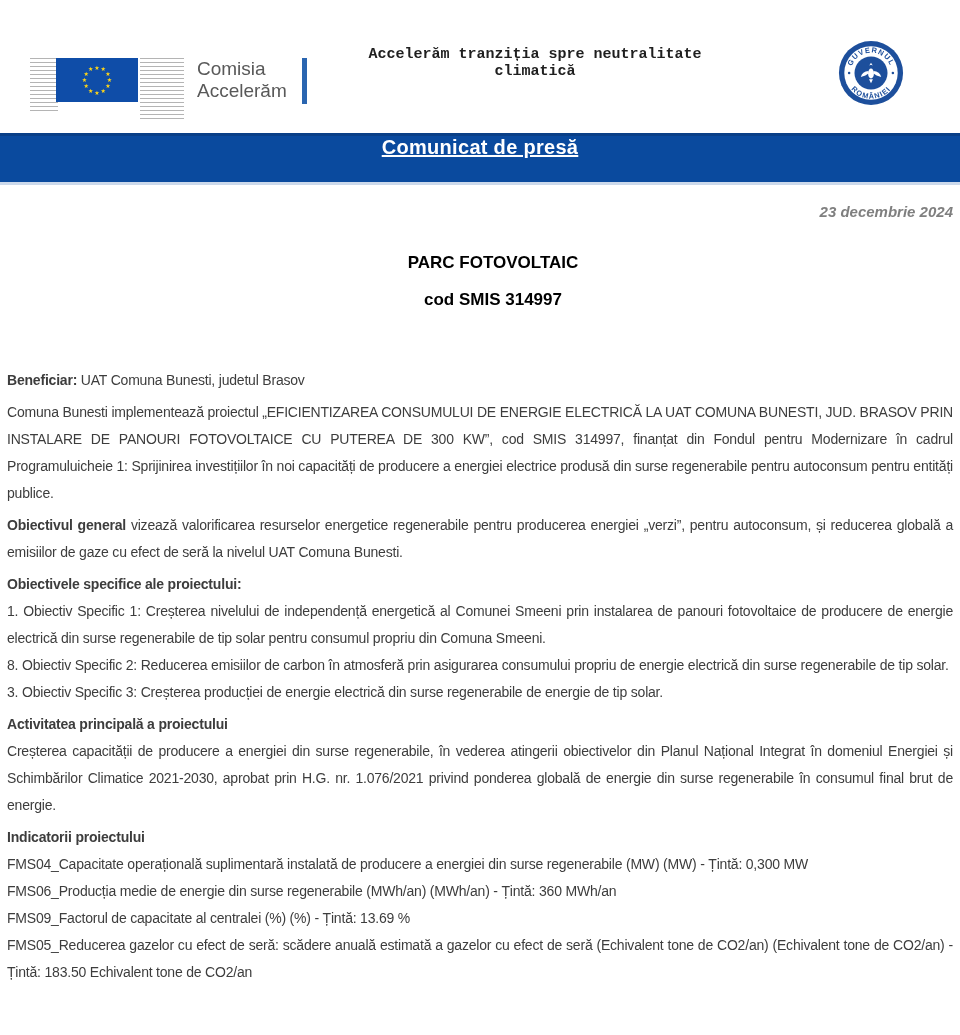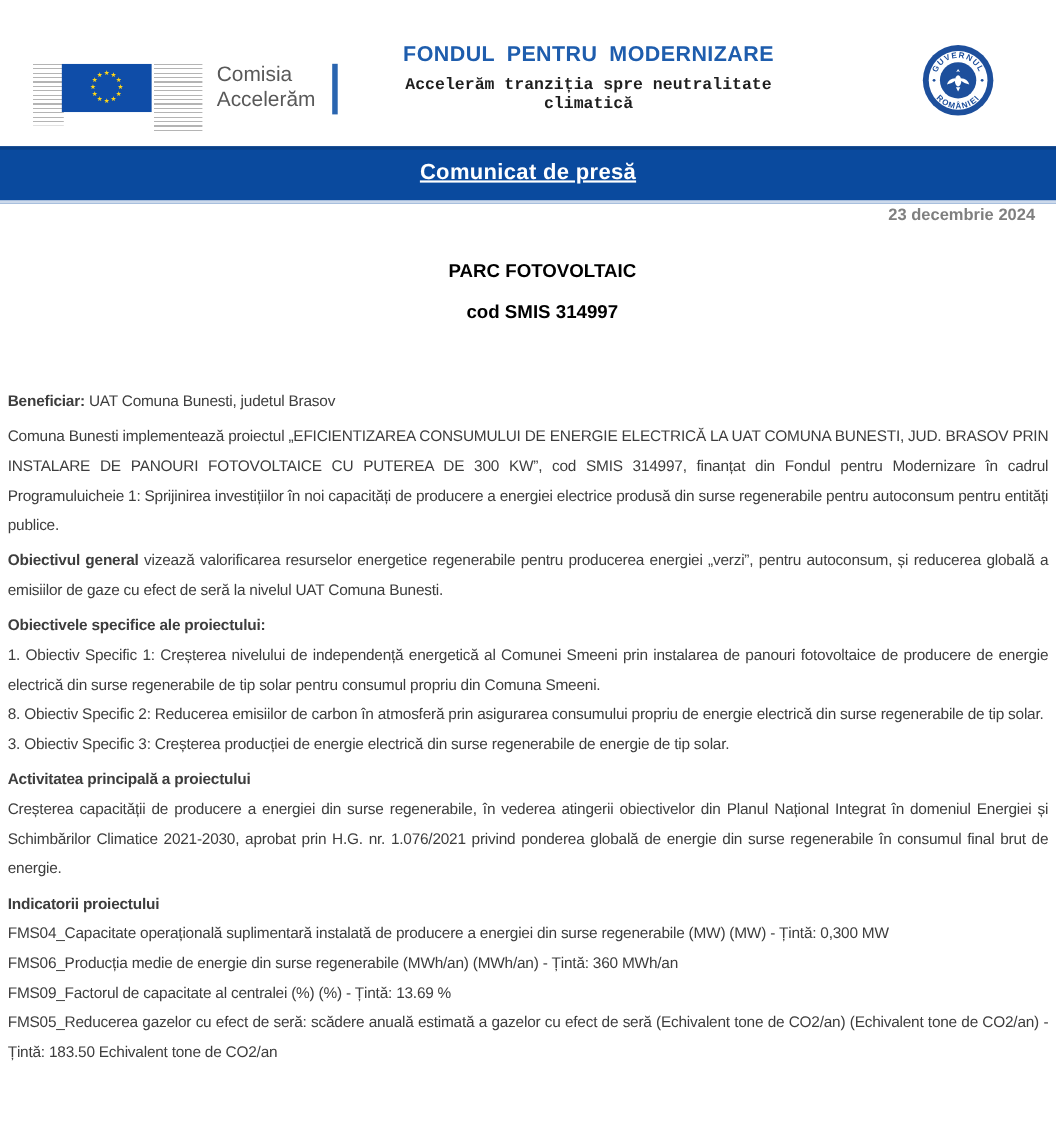--- a/index.html
+++ b/index.html
@@ -26,27 +26,27 @@
   .fund-title { color: #1e5dad; font-size: 19.5px; font-weight: bold;
                 word-spacing: 5px; letter-spacing: 0.4px; }
   .fund-subtitle { margin-top: 8px; color: #1f1f1f; font-size: 15px; font-weight: bold; font-family: Liberation Mono, monospace; }
   .fund-site { margin-top: 21px; color: #333333; font-size: 13px; }
 
   .gov-seal { position: absolute; left: 837px; top: 39px; }
 
   
   .banner { height: 52px; background: #0a4a9e;
             border-top: 3px solid #093f87; border-bottom: 3px solid #ccd9eb;
-            display: flex; justify-content: center; align-items: center; }
+            display: flex; justify-content: center; align-items: flex-start; }
   .banner-title { color: #ffffff; font-size: 20px; font-weight: bold;
                   text-decoration: underline; padding-bottom: 3px; letter-spacing: 0.3px; }
 
   
-  .date-line { text-align: right; padding-right: 19px; margin-top: 2px;
-               color: #7f7f7f; font-weight: bold; font-size: 15px; }
+  .date-line { text-align: right; padding-right: 7px; margin-top: 18px;
+               color: #7f7f7f; font-weight: bold; font-style: italic; font-size: 15px; }
 
   
   .doc-title { margin-top: 24px; text-align: center; color: #000000;
                font-weight: bold; font-size: 17px; line-height: 37px; padding-left: 26px; }
 
   
   main { padding: 0 7px; margin-top: 49px;
          font-size: 14px; line-height: 27px; letter-spacing: -0.2px; }
   main p { margin: 0; text-align: justify; }
   main p.gap { margin-top: 5px; }
@@ -80,21 +80,20 @@
       </svg>
       <div class="ec-lines right"></div>
       <div class="ec-text">
         <div>Comisia</div>
         <div>Accelerăm</div>
       </div>
       <div class="ec-bar"></div>
     </div>
 
     <div class="center-block">
-      <div class="fund-title">FONDUL PENTRU MODERNIZARE</div>
       <div class="fund-subtitle">Accelerăm tranziția spre neutralitate climatică</div>
     </div>
 
     <svg class="gov-seal" width="68" height="68" viewBox="0 0 70 70">
       <circle cx="35" cy="35" r="33" fill="#1d4f9c"></circle>
       <circle cx="35" cy="35" r="27.5" fill="#ffffff"></circle>
       <circle cx="35" cy="35" r="17" fill="#1d4f9c"></circle>
       <defs>
         <path id="arcTop" d="M 14 35 A 21 21 0 0 1 56 35"></path>
         <path id="arcBot" d="M 8.5 35 A 26.5 26.5 0 0 0 61.5 35"></path>

